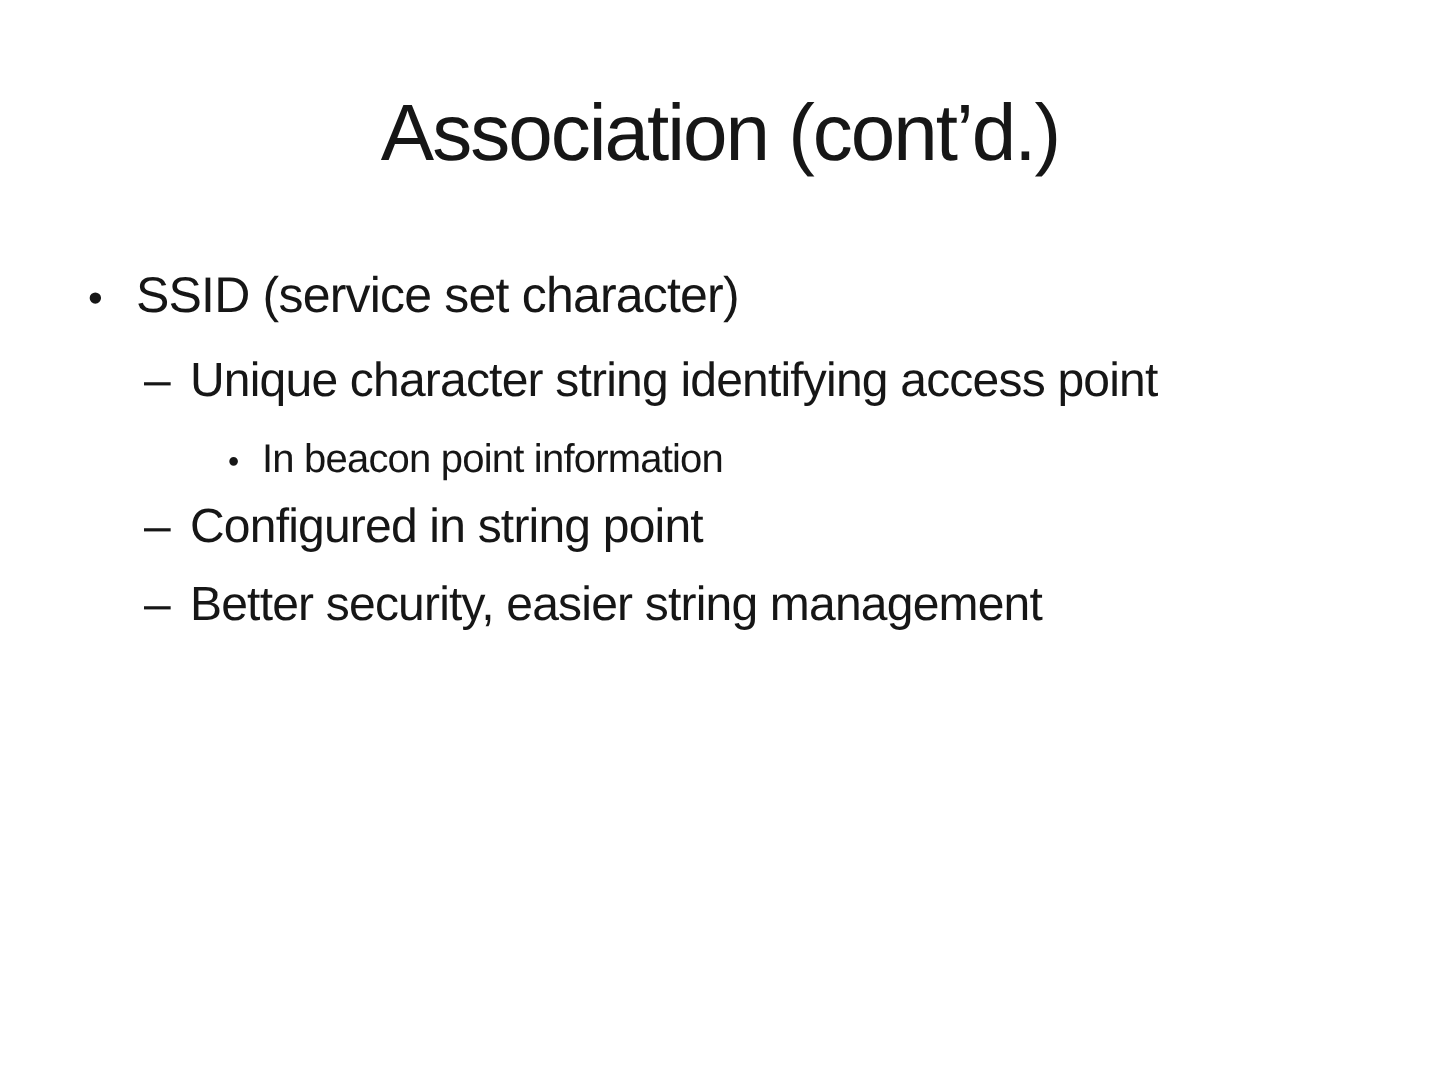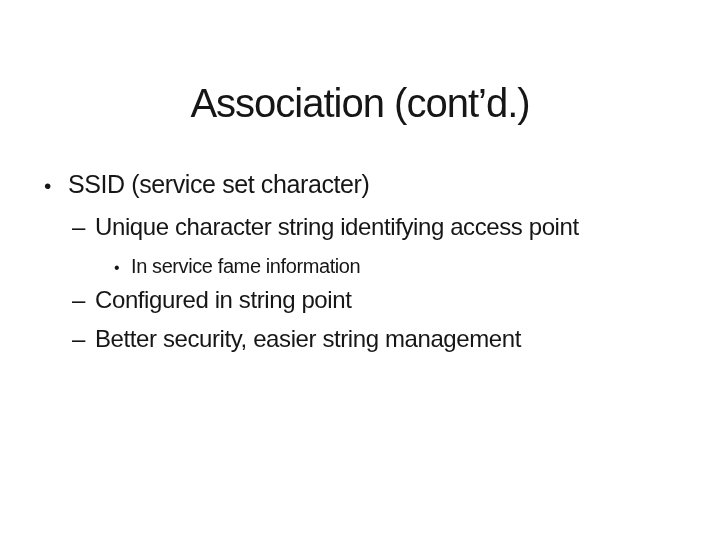--- a/index.html
+++ b/index.html
@@ -8,21 +8,20 @@
     background: #ffffff;
   }
   .slide {
     position: relative;
     width: 720px;
     height: 468px;
     background: #ffffff;
     overflow: hidden;
     font-family: "Liberation Sans", sans-serif;
     color: #161616;
-    margin-top: 36px;
   }
   .slide-title {
     position: absolute;
     top: 44px;
     left: 0;
     width: 720px;
     text-align: center;
     font-size: 40px;
     line-height: 1.15;
     letter-spacing: -1px;
@@ -83,21 +82,21 @@
     <span>SSID (service set character)</span>
   </div>
 
   <div class="bullet-line lvl2 line-2">
     <span class="marker">–</span>
     <span>Unique character string identifying access point</span>
   </div>
 
   <div class="bullet-line lvl3">
     <span class="marker">•</span>
-    <span>In service fame information</span>
+    <span>In beacon point information</span>
   </div>
 
   <div class="bullet-line lvl2 line-4">
     <span class="marker">–</span>
     <span>Configured in string point</span>
   </div>
 
   <div class="bullet-line lvl2 line-5">
     <span class="marker">–</span>
     <span>Better security, easier string management</span>

